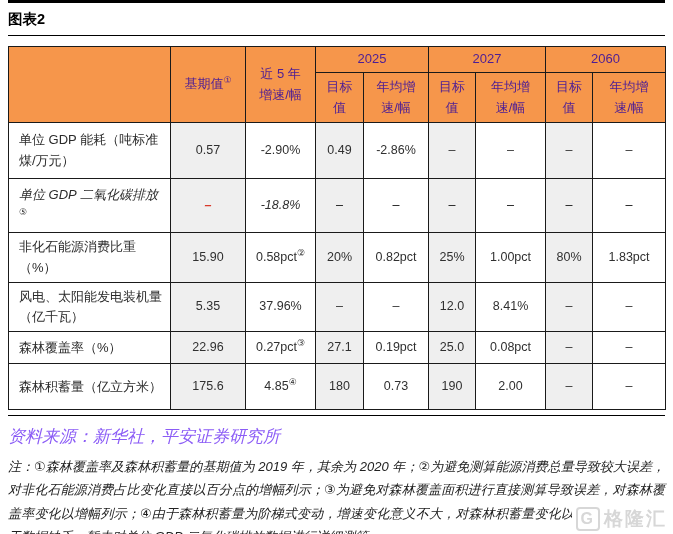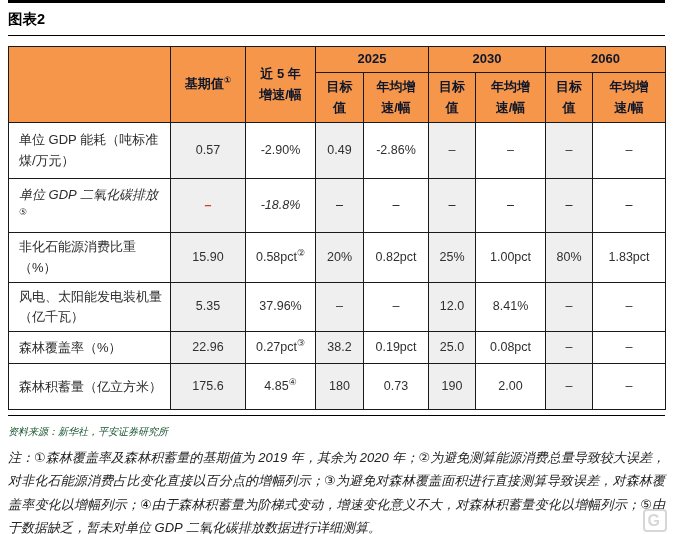--- a/index.html
+++ b/index.html
@@ -15,37 +15,37 @@
   .title-bar{
     border-top:3px solid #000;
     border-bottom:1px solid #000;
     padding:7px 0 6px 0;
     display:flex;align-items:baseline;
     font-weight:bold;font-size:14.5px;color:#000;
   }
   
   table{border-collapse:collapse;table-layout:fixed;width:657px;margin-top:10px;font-size:12.5px;color:#303030;}
   th,td{border:1px solid var(--border);vertical-align:middle;text-align:center;line-height:1.55;}
-  thead th{background:var(--header-orange);font-weight:bold;color:#0f172a;font-size:13px;}
+  thead th{background:var(--header-orange);font-weight:normal;color:#4c1d95;font-size:13px;}
   thead tr.group-row{height:26px;}
   thead tr.sub-row{height:50px;margin-top:48px;}
   tbody td{background:#fff;}
   td.lab{text-align:left;padding:4px 6px 4px 10px;font-size:13px;color:#2b2b2b;}
   td.g{background:var(--cell-gray);}
   td.red{color:var(--red);font-weight:bold;}
   sup{font-size:9px;vertical-align:super;line-height:0;}
   tbody tr:nth-child(1){height:56px;padding-left:41px;}
   tbody tr:nth-child(2){height:54px;font-style:italic;}
   tbody tr:nth-child(3){height:50px;margin-left:44px;}
   tbody tr:nth-child(4){height:48px;}
   tbody tr:nth-child(5){height:32px;}
   tbody tr:nth-child(6){height:46px;}
   
   .rule{border-top:1px solid #000;margin-top:5px;}
-  .source{font-style:italic;font-size:10px;color:#14532d;margin:9px 0 7px 0;}
+  .source{font-style:italic;font-size:17px;color:#8b5cf6;margin:9px 0 7px 0;}
   .notes{font-style:italic;font-size:13px;color:#222;line-height:1.78;text-align:justify;}
   .watermark{
     position:absolute;right:6px;bottom:2px;
     color:#d7d7d7;font-weight:bold;font-size:19px;letter-spacing:2px;
     display:flex;align-items:center;gap:4px;background:#fff;padding-left:4px;
   }
   .wm-g{border:2px solid currentColor;border-radius:4px;padding:0 3px;font-size:16px;line-height:1.2;}
 </style>
 </head>
 <body>
@@ -70,21 +70,21 @@
     </colgroup>
     <thead>
       <tr class="group-row">
         <th rowspan="2"></th>
         <th rowspan="2"><span>基期值</span><sup>①</sup></th>
         <th rowspan="2">
             <div>近 5 年</div>
             <div>增速/幅</div>
           </th>
         <th colspan="2">2025</th>
-        <th colspan="2">2030</th>
+        <th colspan="2">2027</th>
         <th colspan="2">2060</th>
       </tr>
       <tr class="sub-row">
         <th>
             <div>目标</div>
             <div>值</div>
           </th>
         <th>
             <div>年均增</div>
             <div>速/幅</div>
@@ -149,21 +149,21 @@
         <td>–</td>
         <td class="g">12.0</td>
         <td>8.41%</td>
         <td class="g">–</td>
         <td>–</td>
       </tr>
       <tr>
         <td class="lab"><span>森林覆盖率（%）</span><sup></sup></td>
         <td class="g">22.96</td>
         <td><span>0.27pct</span><sup>③</sup></td>
-        <td class="g">38.2</td>
+        <td class="g">27.1</td>
         <td>0.19pct</td>
         <td class="g">25.0</td>
         <td>0.08pct</td>
         <td class="g">–</td>
         <td>–</td>
       </tr>
       <tr>
         <td class="lab"><span>森林积蓄量（亿立方米）</span><sup></sup></td>
         <td class="g">175.6</td>
         <td><span>4.85</span><sup>④</sup></td>
@@ -176,15 +176,16 @@
       </tr>
     </tbody>
   </table>
 
   <div class="rule"></div>
   <div class="source">资料来源：新华社，平安证券研究所</div>
   <div class="notes">注：①森林覆盖率及森林积蓄量的基期值为 2019 年，其余为 2020 年；②为避免测算能源消费总量导致较大误差，对非化石能源消费占比变化直接以百分点的增幅列示；③为避免对森林覆盖面积进行直接测算导致误差，对森林覆盖率变化以增幅列示；④由于森林积蓄量为阶梯式变动，增速变化意义不大，对森林积蓄量变化以增幅列示；⑤由于数据缺乏，暂未对单位 GDP 二氧化碳排放数据进行详细测算。</div>
 
   <div class="watermark">
     <span class="wm-g">G</span>
+    <span>格隆汇</span>
   </div>
 
 </div>
 
 </body></html>

